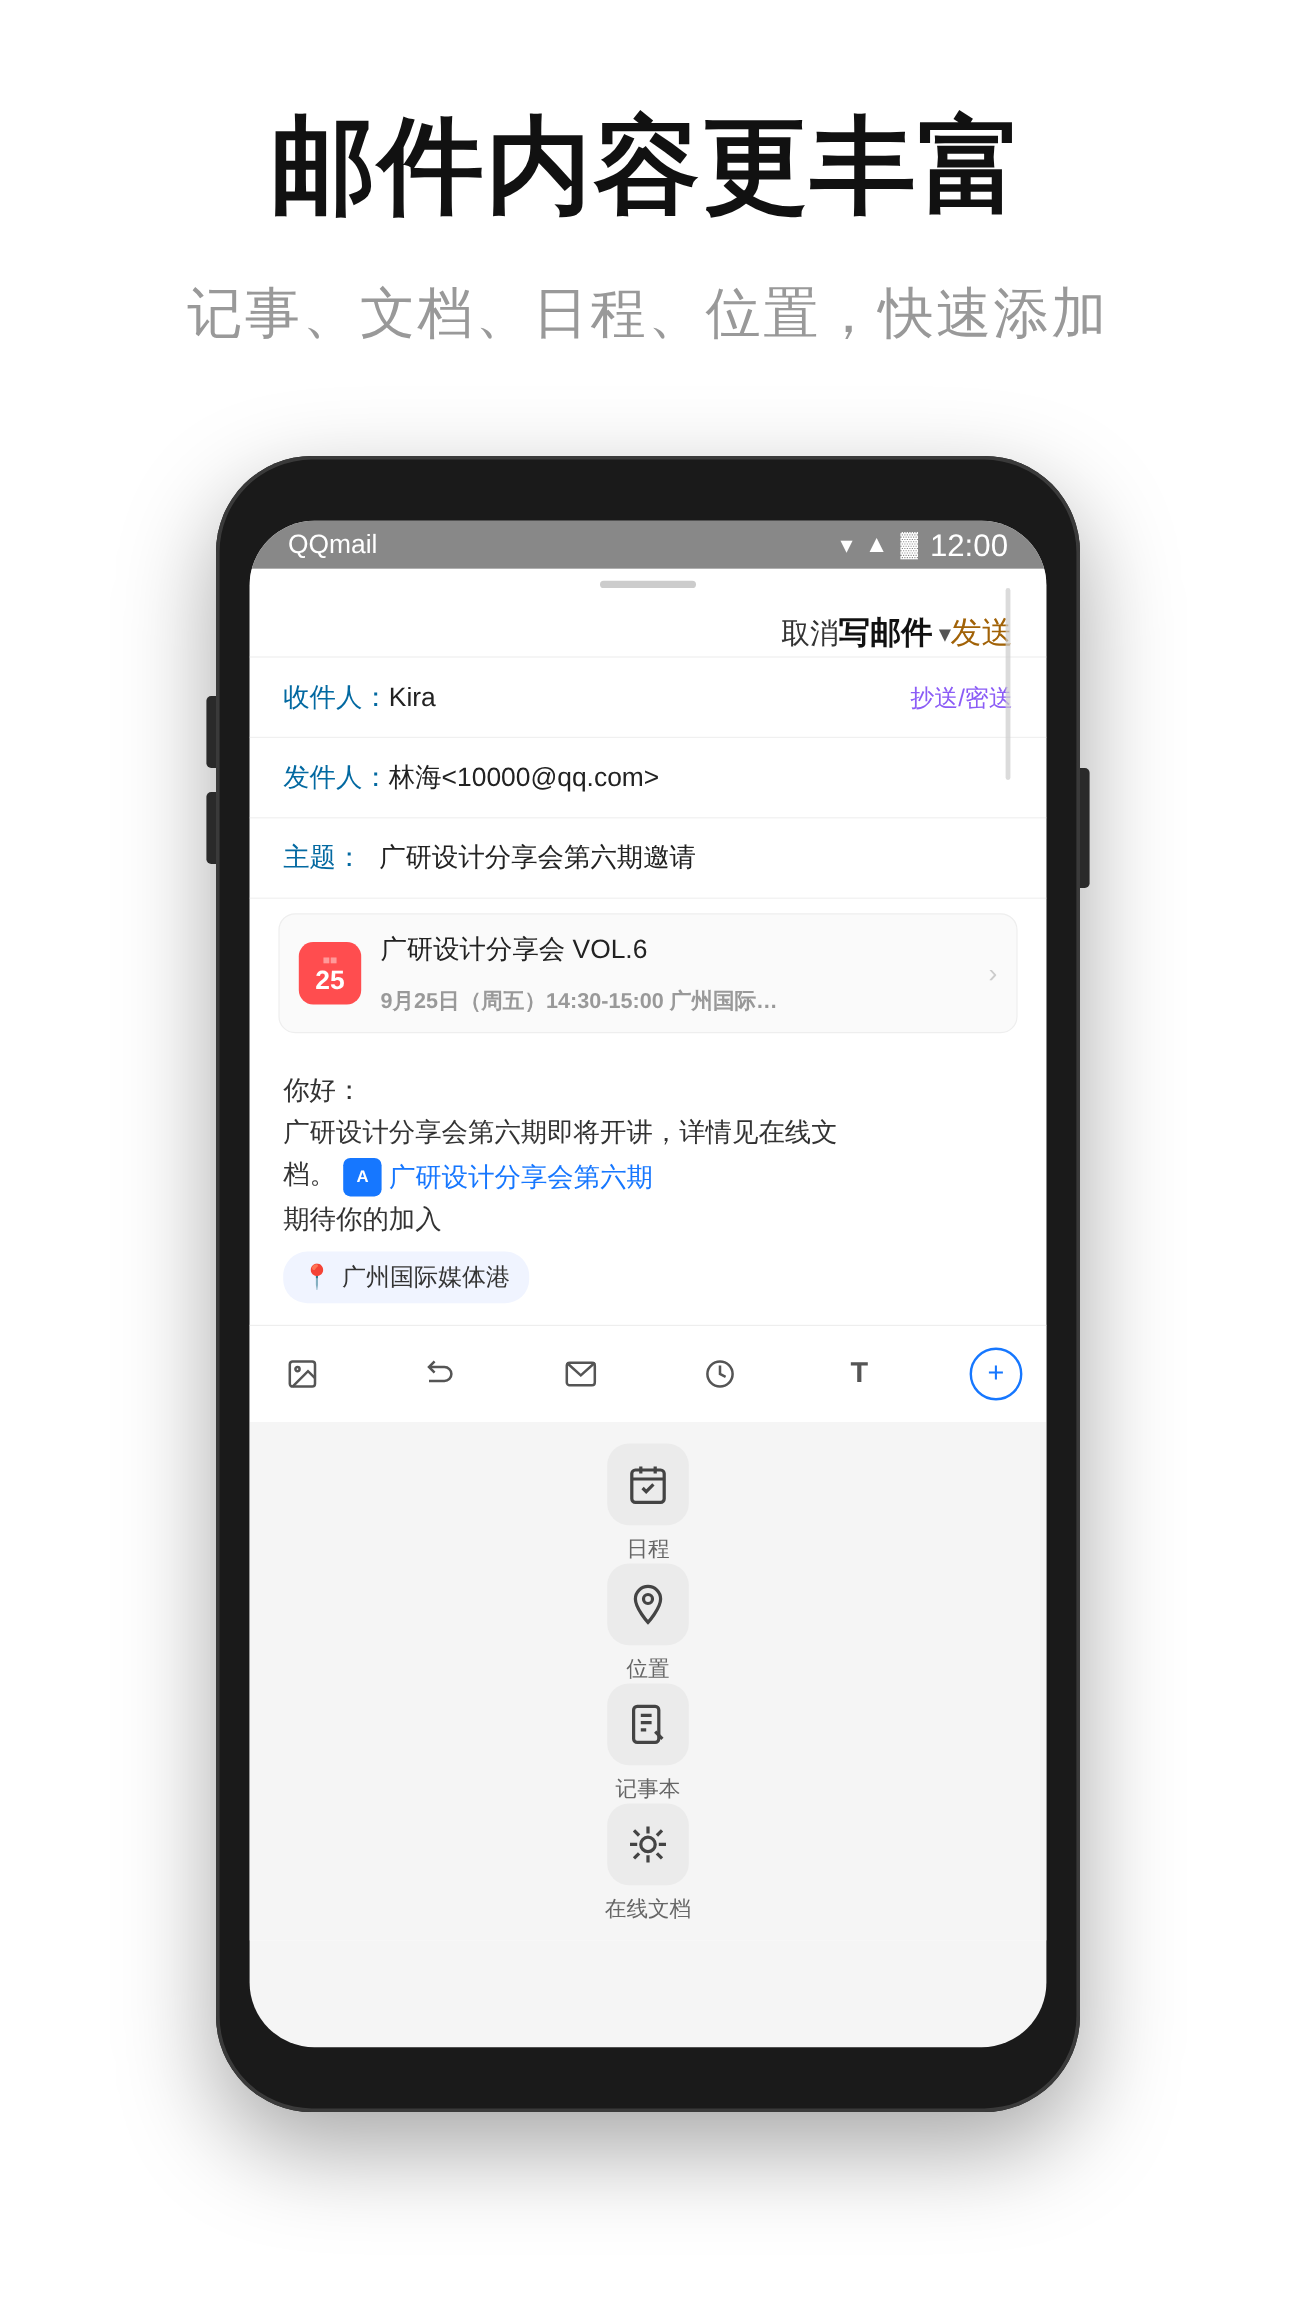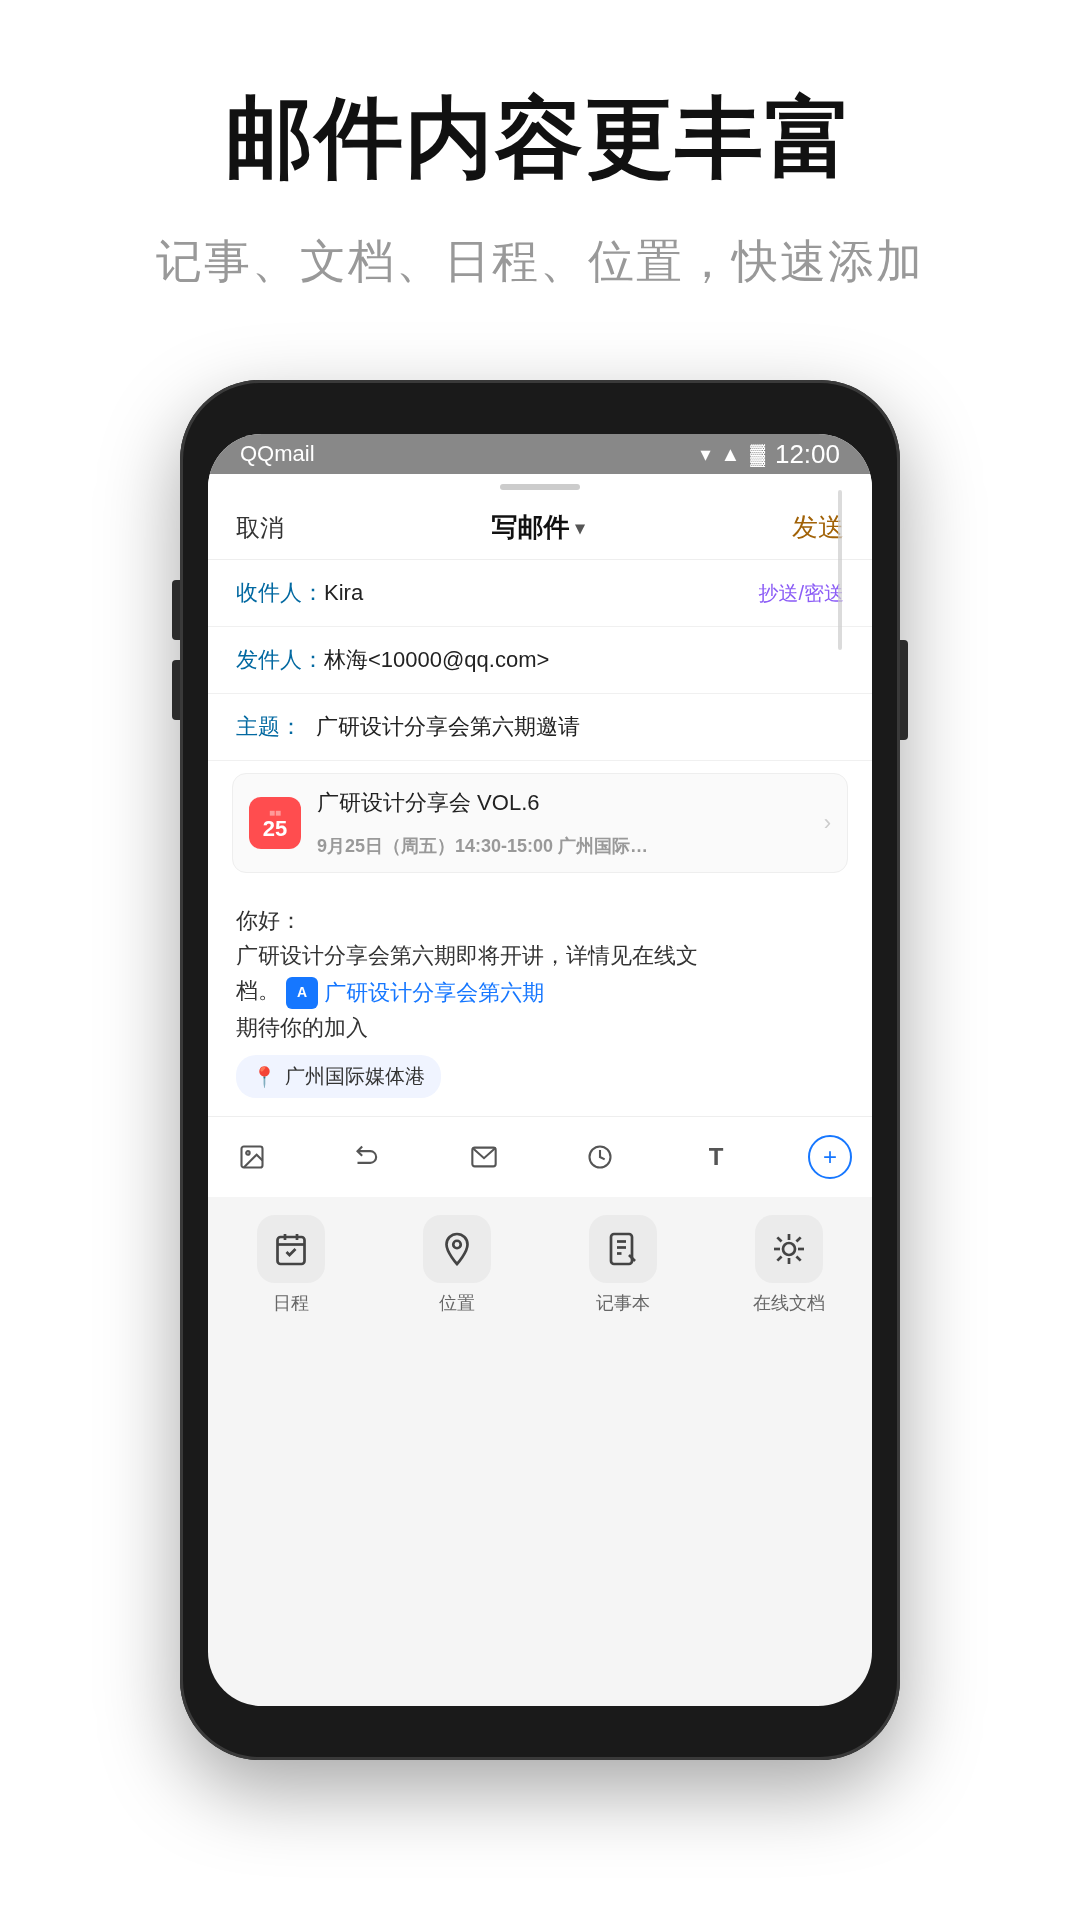--- a/index.html
+++ b/index.html
@@ -145,22 +145,22 @@
     
     .email-compose {
       background: #ffffff;
       flex: 1;
     }
 
     
     .compose-nav {
       display: flex;
       align-items: center;
-      justify-content: space-between;
-      padding: 20px 28px 14px;
+      justify-content: flex-end;
+      padding: 20px 28px 2px;
       border-bottom: 1px solid #eeeeee;
     }
     .nav-cancel {
       font-size: 24px;
       color: #333333;
     }
     .nav-title {
       font-size: 26px;
       font-weight: 600;
       color: #111111;
@@ -333,20 +333,21 @@
       color: #1677ff;
       font-size: 24px;
       font-weight: 300;
     }
 
     
     .bottom-actions {
       background: #f5f5f5;
       display: flex;
       padding: 18px 0 14px;
+      flex-direction: column;
     }
     .action-item {
       flex: 1;
       display: flex;
       flex-direction: column;
       align-items: center;
       gap: 8px;
     }
     .action-icon-box {
       width: 68px;

